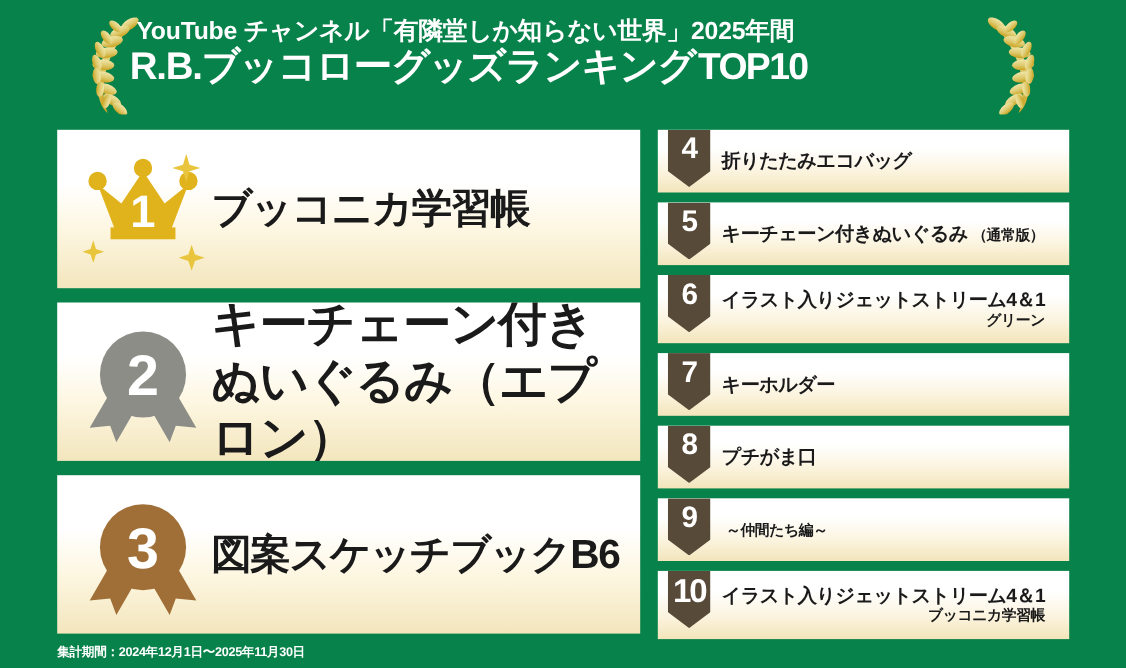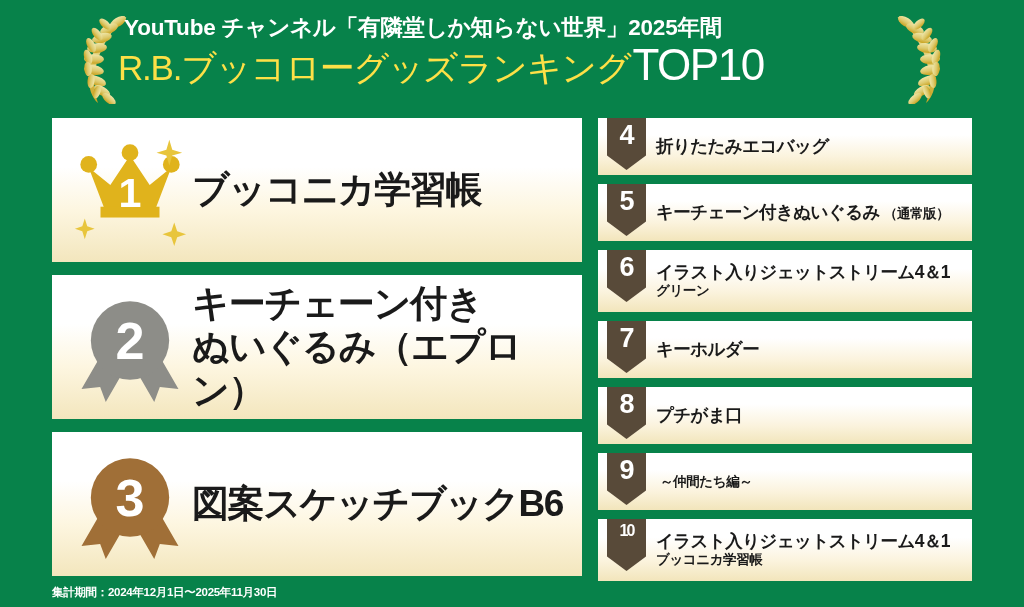--- a/index.html
+++ b/index.html
@@ -51,30 +51,30 @@
     white-space: nowrap;
     margin-left: 6px;
   }
   .title-row {
     display: flex;
     align-items: baseline;
     white-space: nowrap;
     margin-top: 3px;
   }
   .title-jp {
-    color: #fde047;
+    color: #ffffff;
     font-size: 35px;
-    font-weight: normal;
+    font-weight: bold;
     letter-spacing: -1.2px;
     line-height: 1.0;
   }
   .title-top10 {
     color: #ffffff;
-    font-size: 44px;
-    font-weight: normal;
+    font-size: 34px;
+    font-weight: bold;
     letter-spacing: -1.5px;
     line-height: 1.0;
     margin-left: 2px;
   }
 
   .laurel {
     position: absolute;
     top: 12px;
     width: 62px;
     height: 92px;
@@ -129,21 +129,21 @@
     justify-content: center;
   }
   .card-top-title {
     color: #1a1a1a;
     font-weight: bold;
     line-height: 1.18;
     letter-spacing: -1.4px;
     font-size: 37px;
     white-space: pre-line;
   }
-  .card-top-title.two-line { font-size: 37px; letter-spacing: -1.2px; }
+  .card-top-title.two-line { font-size: 44px; letter-spacing: -1.2px; }
 
   
   .card-row {
     position: relative;
     height: 57px;
     background: linear-gradient(to bottom, #ffffff 0%, #ffffff 30%, #fbf3dd 68%, #f2e5bb 100%);
     display: flex;
     align-items: center;
     box-sizing: border-box;
     padding-left: 58px;
@@ -164,23 +164,23 @@
     padding-top: 4px;
     box-sizing: border-box;
   }
   .pennant-num {
     color: #ffffff;
     font-size: 27px;
     font-weight: bold;
     line-height: 1;
     letter-spacing: -1px;
   }
-  .pennant-num.two-digit { font-size: 16px; letter-spacing: -2px; }
-
-  .row-text { display: flex; flex-direction: column; justify-content: center; }
+  .pennant-num.two-digit { font-size: 30px; letter-spacing: -2px; }
+
+  .row-text { display: flex; flex-direction: column; justify-content: center; align-items: flex-end; }
   .row-line1 {
     display: flex;
     align-items: baseline;
     white-space: nowrap;
   }
   .row-title {
     color: #1a1a1a;
     font-size: 17.5px;
     font-weight: bold;
     letter-spacing: -0.6px;

